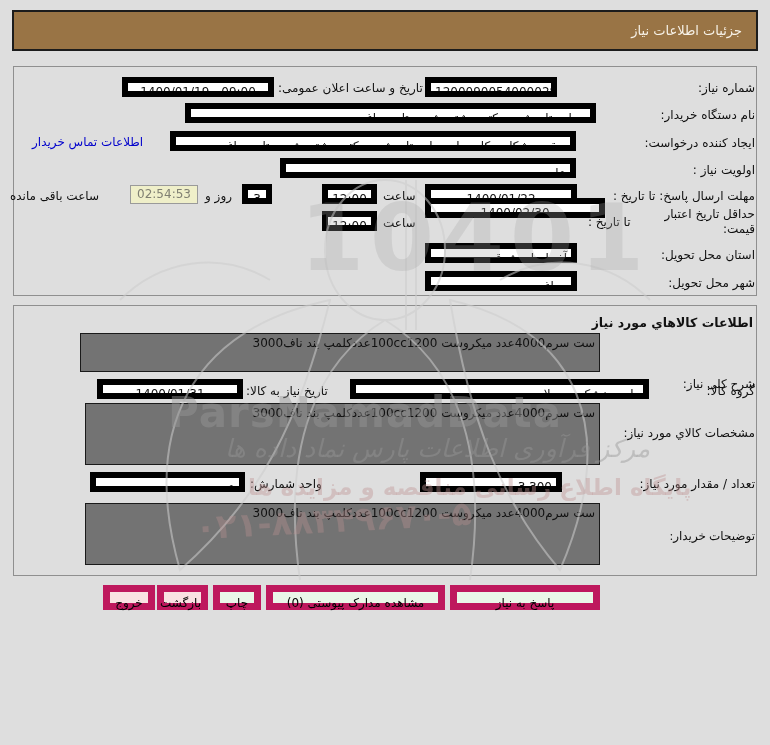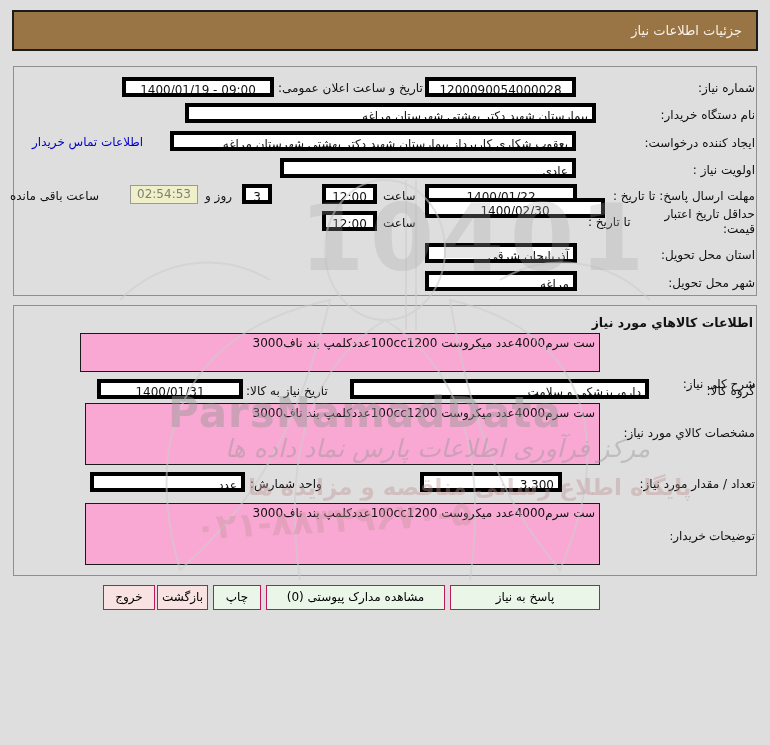--- a/index.html
+++ b/index.html
@@ -21,40 +21,40 @@
     padding-right: 14px; z-index: 1;
   }
   .panel {
     position: absolute; border: 1px solid #8f8f8f; background: transparent; z-index: 1;
   }
   #panel1 { left: 13px; top: 66px; width: 744px; height: 230px; }
   #panel2 { left: 13px; top: 305px; width: 744px; height: 271px; }
   .lbl { position: absolute; white-space: nowrap; font-size: 12px; color: #101010; z-index: 2; }
   .lbl.wrap { white-space: normal; text-align: right; line-height: 15px; }
   .box {
-    position: absolute; background: #ffffff; border: 4px solid #000000;
+    position: absolute; background: #ffffff; border: 6px solid #000000;
     height: 20px; line-height: 18px; padding: 0 4px; font-size: 12px;
     overflow: hidden; white-space: nowrap; z-index: 2;
   }
   .box.center { text-align: center; }
   .box.ltr { direction: ltr; unicode-bidi: embed; }
   .area {
-    position: absolute; background: #f9a8d4; border: 1px solid #1a1a1a;
+    position: absolute; background: #737373; border: 1px solid #1a1a1a;
     padding: 1px 4px; font-size: 12px; line-height: 17px; overflow: hidden;
     text-align: right; z-index: 2;
   }
   .countdown {
     position: absolute; background: #efefc9; border: 1px solid #9a9a9a;
     height: 19px; line-height: 17px; text-align: center; color: #7f7f72;
     font-size: 12px; direction: ltr; z-index: 2;
   }
   .link { position: absolute; color: #0000cc; font-size: 12px; white-space: nowrap; cursor: pointer; z-index: 2; }
   .section-header { position: absolute; font-weight: bold; font-size: 12.5px; z-index: 2; }
   .btn {
-    position: absolute; height: 25px; border: 1px solid #be185d;
+    position: absolute; height: 25px; border: 7px solid #be185d;
     font-size: 12px; text-align: center; line-height: 23px; cursor: pointer; z-index: 3;
     font-family: "DejaVu Sans", sans-serif;
   }
   .btn.green { background: #eaf6e8; }
   .btn.pink  { background: #f9e2e2; }
   .wm { position: absolute; pointer-events: none; z-index: 4; }
   .wm-latin { left: 168px; top: 388px; font-size: 42px; font-weight: bold; letter-spacing: 1px;
               color: rgba(150,150,150,.45); direction: ltr; }
   .wm-fa1 { left: 225px; top: 434px; font-size: 25px; font-style: italic;
             color: rgba(150,150,150,.45); white-space: nowrap; }
@@ -69,21 +69,21 @@
 </head>
 <body>
 
 <div class="titlebar">
   <span>جزئیات اطلاعات نیاز</span>
 </div>
 
 <div class="panel" id="panel1"></div>
 
 <div class="lbl" style="right:15px; top:81px;">شماره نیاز:</div>
-<div class="box center ltr" style="left:425px; top:77px; width:151px;">1200090054000028</div>
+<div class="box center ltr" style="left:425px; top:77px; width:132px;">1200090054000028</div>
 <div class="lbl" style="left:278px; top:81px;">تاریخ و ساعت اعلان عمومی:</div>
 <div class="box center ltr" style="left:122px; top:77px; width:152px;">1400/01/19 - 09:00</div>
 
 <div class="lbl" style="right:15px; top:108px;">نام دستگاه خریدار:</div>
 <div class="box" style="left:165px; top:103px; width:411px;margin-left:20px;">بیمارستان شهید دکتر بهشتی شهرستان مراغه</div>
 
 <div class="lbl" style="right:15px; top:136px;">ایجاد کننده درخواست:</div>
 <div class="box" style="left:170px; top:131px; width:406px;">یعقوب شکاری کارپرداز بیمارستان شهید دکتر بهشتی شهرستان مراغه</div>
 <div class="link" style="left:32px; top:135px;">اطلاعات تماس خریدار</div>
 

